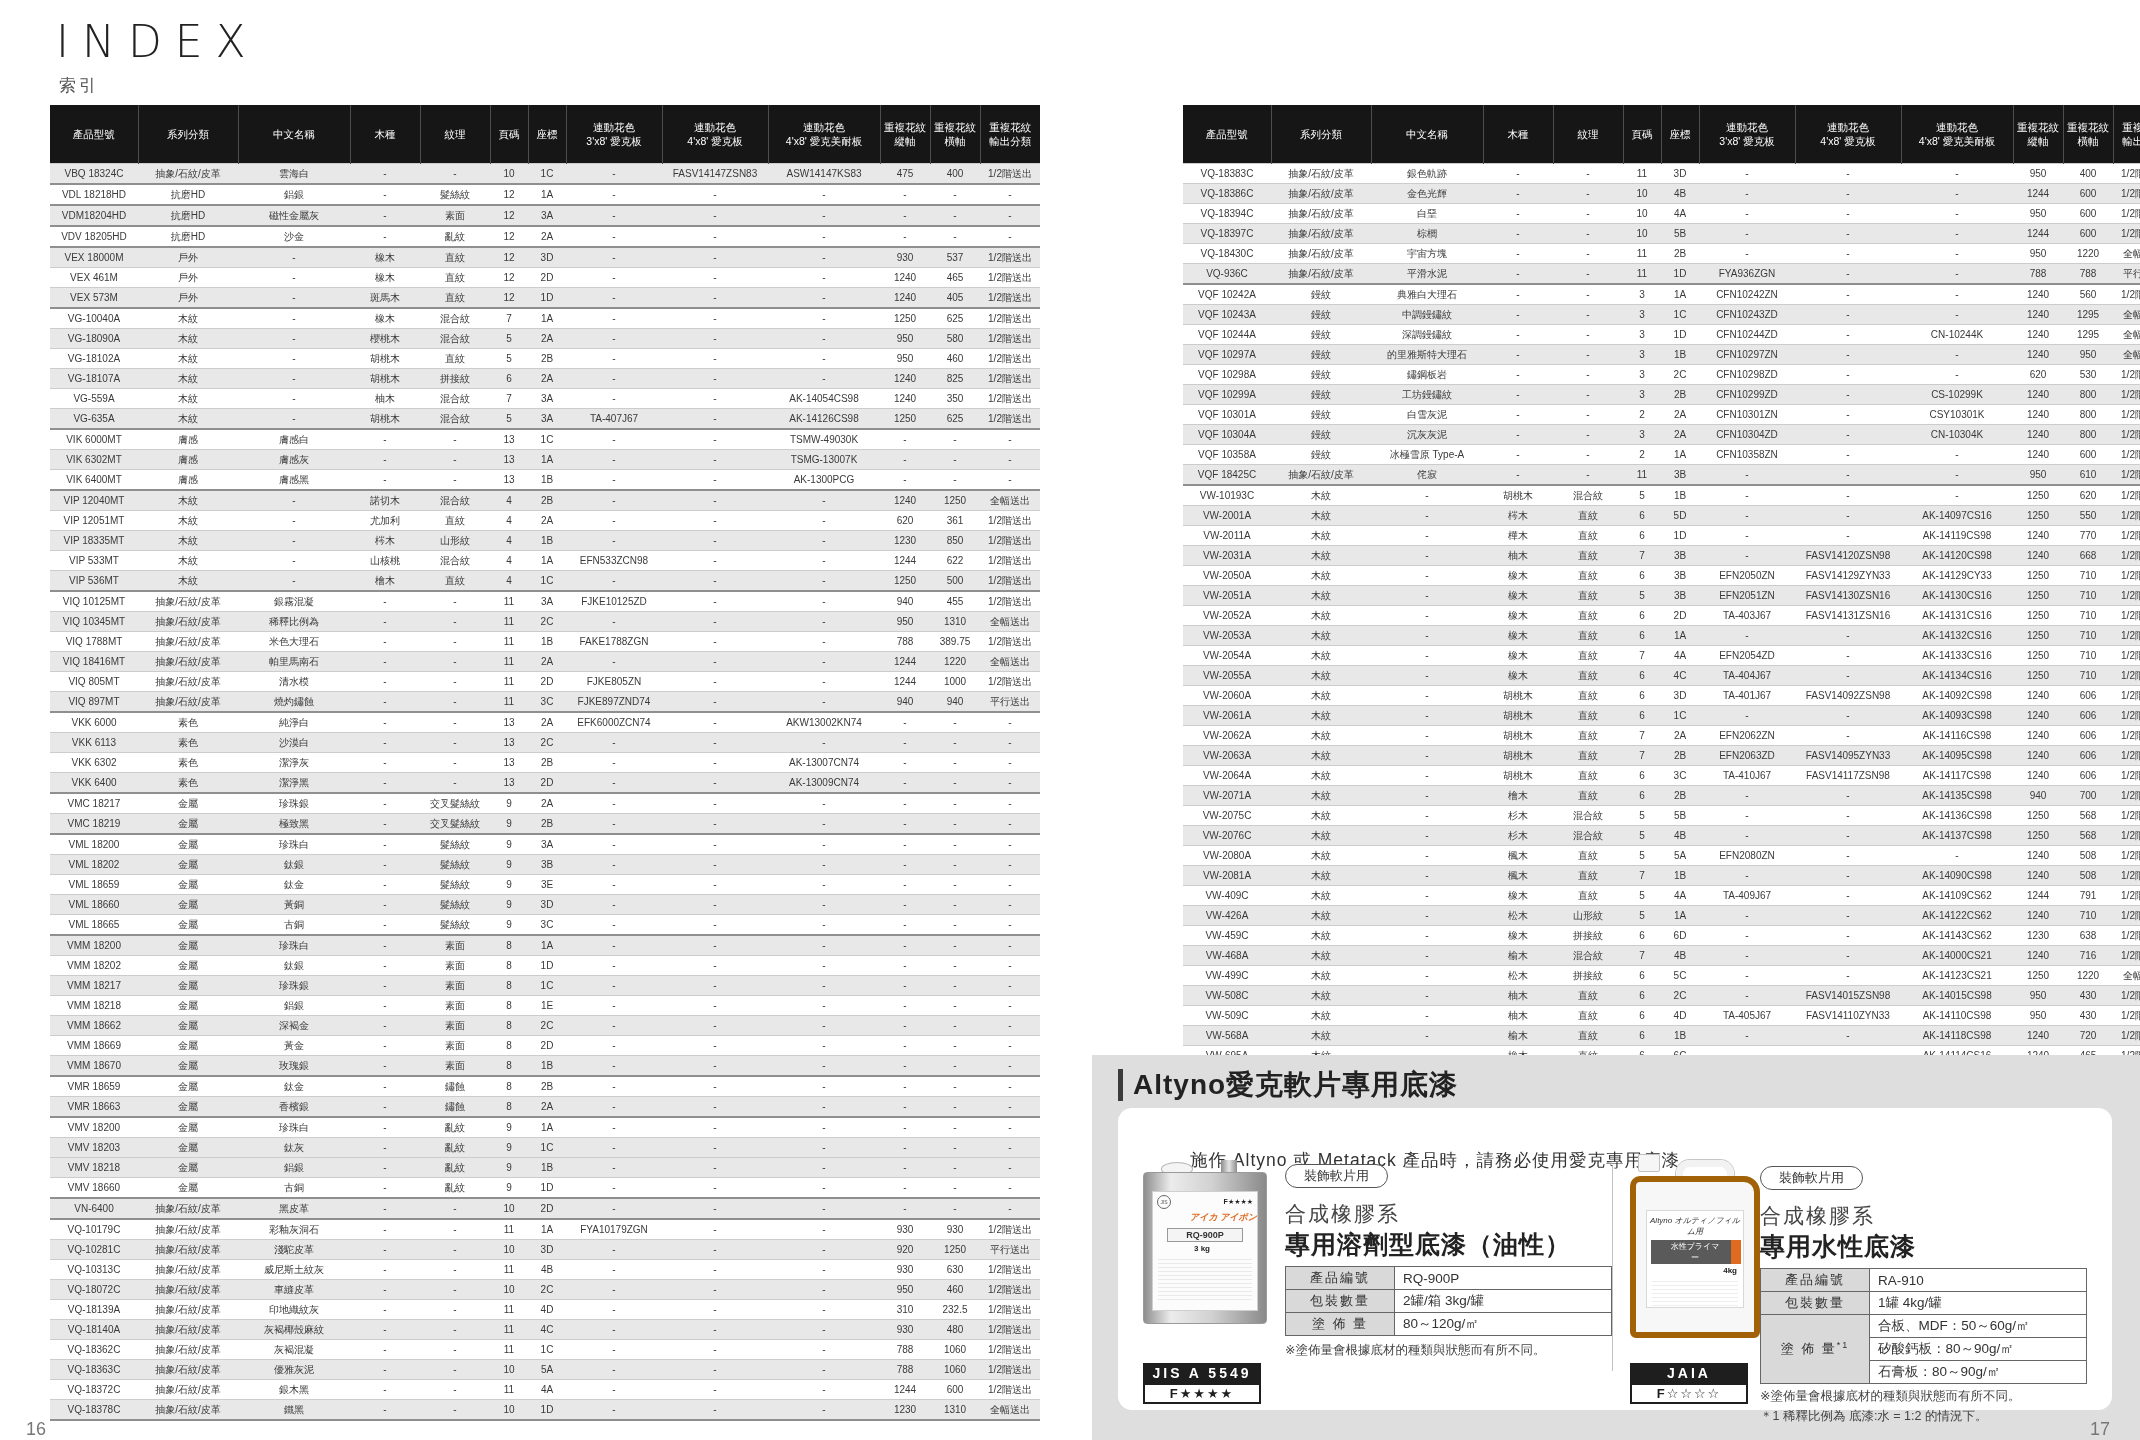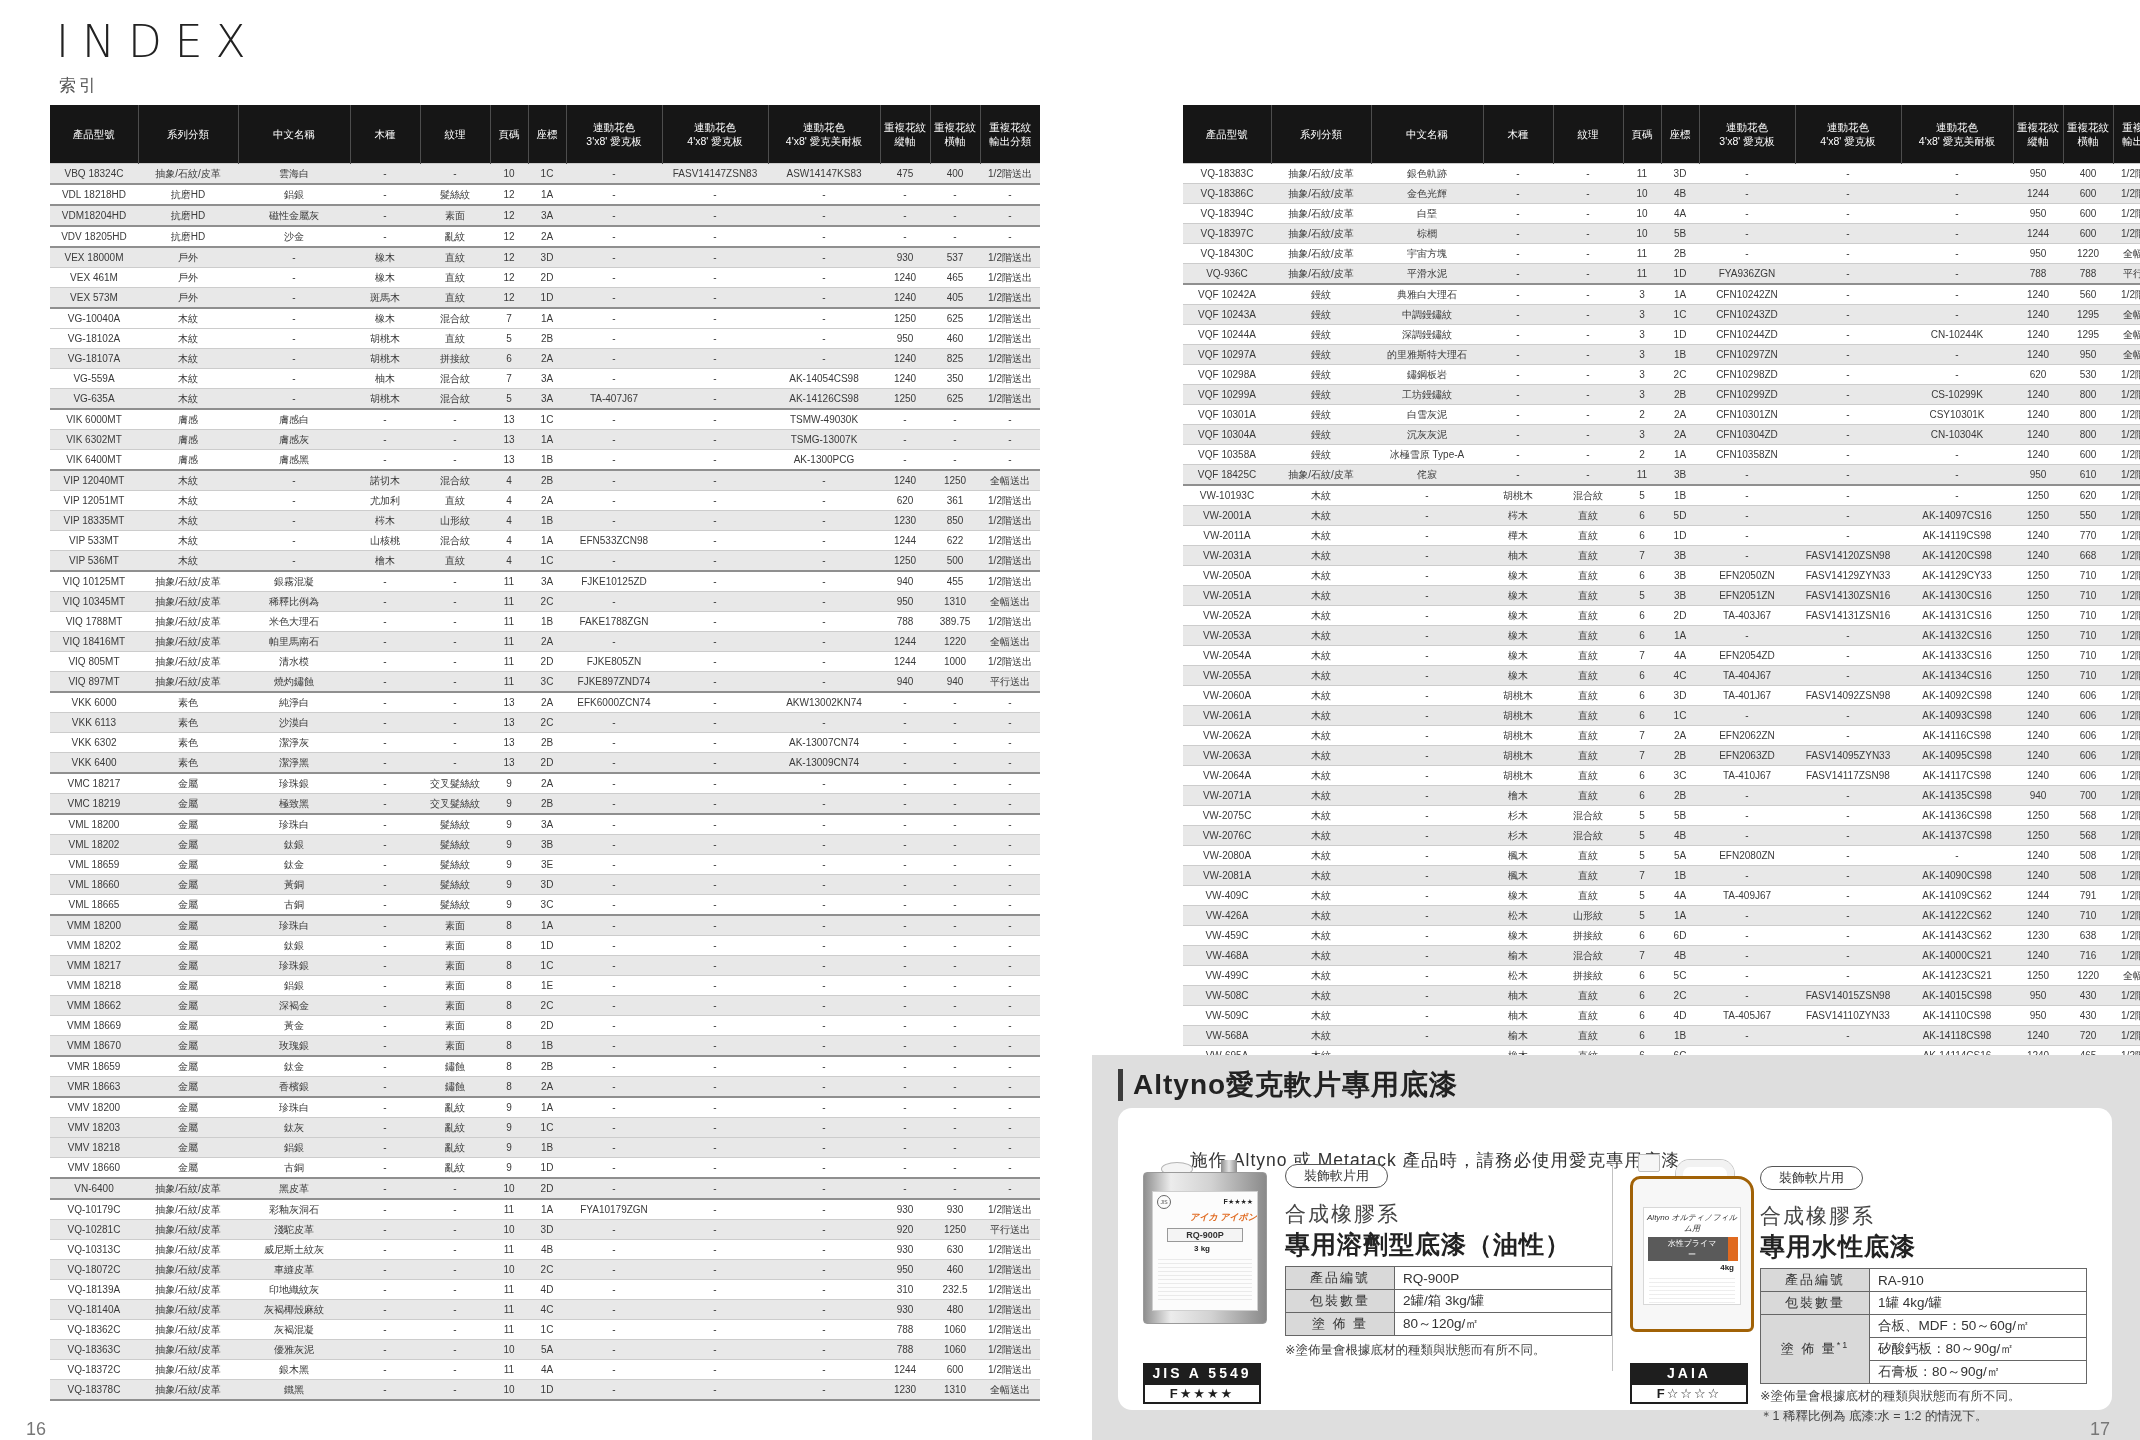--- a/index.html
+++ b/index.html
@@ -67,21 +67,21 @@
   .can-lines{margin:3px 5px 0 5px;height:46px;
      background:repeating-linear-gradient(#fcfcfc,#fcfcfc 3px,#d8d8d8 4px);}
   
   .jug{position:absolute;left:512px;top:56px;width:118px;height:162px;}
   .jug-spout{position:absolute;left:8px;top:-10px;width:20px;height:16px;background:#f6f6f6;
              border:1px solid #c0c0c0;border-radius:2px;}
   .jug-handle{position:absolute;right:14px;top:-4px;width:44px;height:26px;
               border:7px solid #f2f2f2;border-bottom:none;border-radius:14px 14px 0 0;
               box-shadow:0 0 0 1px #c6c6c6;}
   .jug-body{position:absolute;left:0;top:12px;width:118px;height:150px;background:#f7f7f7;
-            border:3px solid #a16207;border-radius:10px 16px 6px 6px;}
+            border:6px solid #a16207;border-radius:10px 16px 6px 6px;}
   .jug-label{position:absolute;left:10px;top:28px;width:96px;height:96px;background:#ffffff;
              border:1px solid #d8d8d8;font-size:7px;overflow:hidden;}
   .jug-brand{font-style:italic;font-size:8px;color:#333;text-align:center;margin-top:4px;}
   .jug-band{background:#5a5a5a;color:#fff;font-size:8px;text-align:center;margin:3px 4px 0 4px;
             padding:1px 16px;position:relative;}
   .jug-band::after{content:"";position:absolute;right:-2px;top:0;width:10px;height:100%;background:#e06a20;}
   .jug-weight{text-align:right;font-size:8px;font-weight:bold;color:#222;padding:2px 6px 0 0;}
   .jug-lines{margin:3px 5px 0 5px;height:30px;
      background:repeating-linear-gradient(#ffffff,#ffffff 3px,#dcdcdc 4px);}
   .jug-code{color:#e06a20;font-weight:bold;font-size:9px;text-align:center;margin-top:2px;}
@@ -251,20 +251,35 @@
           <td>-</td>
           <td>橡木</td>
           <td>混合紋</td>
           <td>7</td>
           <td>1A</td>
           <td>-</td>
           <td>-</td>
           <td>-</td>
           <td>1250</td>
           <td>625</td>
+          <td>1/2階送出</td>
+        </tr>
+        <tr class="gray">
+          <td>VG-18090A</td>
+          <td>木紋</td>
+          <td>-</td>
+          <td>櫻桃木</td>
+          <td>混合紋</td>
+          <td>5</td>
+          <td>2A</td>
+          <td>-</td>
+          <td>-</td>
+          <td>-</td>
+          <td>950</td>
+          <td>580</td>
           <td>1/2階送出</td>
         </tr>
         <tr>
           <td>VG-18102A</td>
           <td>木紋</td>
           <td>-</td>
           <td>胡桃木</td>
           <td>直紋</td>
           <td>5</td>
           <td>2B</td>

